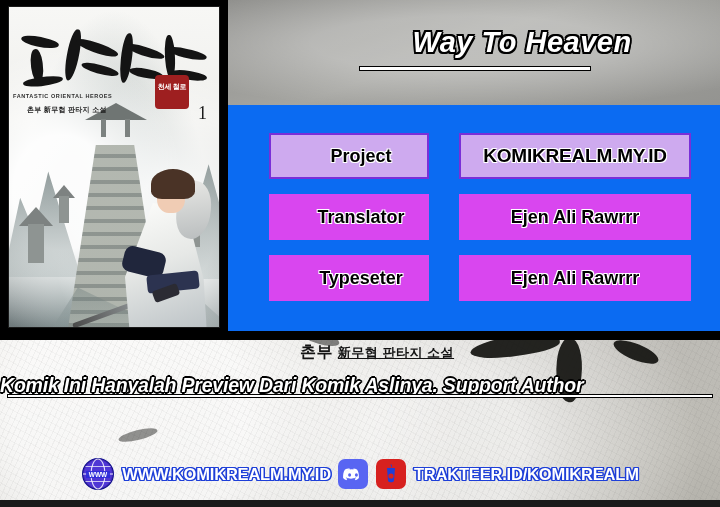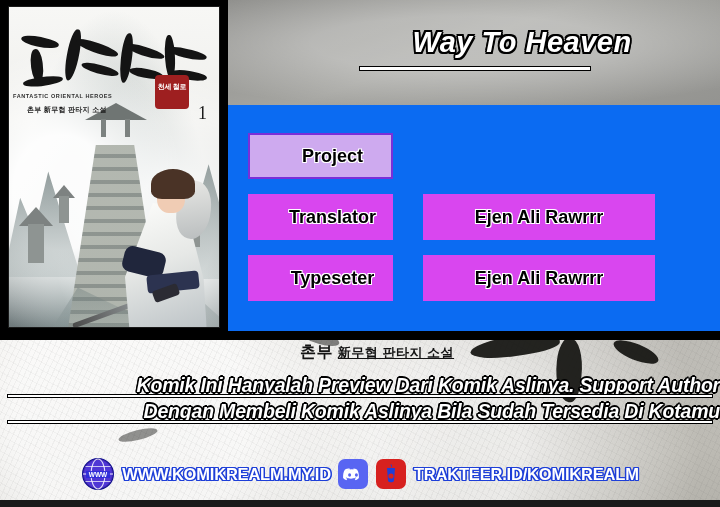--- a/index.html
+++ b/index.html
@@ -301,21 +301,21 @@
     justify-content: center;
     height: 46px;
     box-sizing: border-box;
     font-weight: bold;
     font-size: 18px;
     color: #000;
     text-shadow:
       -1px -1px 0 #fff, 1px -1px 0 #fff,
       -1px  1px 0 #fff, 1px  1px 0 #fff;
   }
-  .cell.label { margin-left: 20px; width: 145px; padding-left: 24px; }
+  .cell.label { margin-left: 41px; width: 160px; padding-left: 24px; }
   .cell.value { margin-left: 30px; width: 232px; }
   .cell.hl {
     background: #ceaaef;
     border: 2px solid #7a2fd8;
   }
   .cell.pl {
     background: #d946ef;
     border: 0;
   }
   .cell.value.hl { font-size: 19px; letter-spacing: -0.2px; }
@@ -333,21 +333,21 @@
     padding-left: 34px;
     box-sizing: border-box;
   }
   .kr-line .sm { font-size: 13px; text-decoration: underline; }
 
   
   .notice {
     position: absolute;
     left: 0; right: 0;
     top: 372px;
-    text-align: right;
+    text-align: left;
     font-size: 19.5px;
     font-weight: bold;
     color: #ffffff;
     font-style: italic;
     line-height: 26px;
     letter-spacing: -0.2px;
     text-shadow:
       -1.4px -1.4px 0 #000, 1.4px -1.4px 0 #000,
       -1.4px  1.4px 0 #000, 1.4px  1.4px 0 #000,
        0 -1.6px 0 #000, 0 1.6px 0 #000,
@@ -484,20 +484,21 @@
       <div class="cv-eng">FANTASTIC ORIENTAL HEROES</div>
       <div class="cv-sub">촌부 新무협 판타지 소설</div>
       <div class="cv-vol">1</div>
     </div>
   </div>
 
   <div class="credits">
 
     <div class="credit-row r0">
       <div class="cell label hl">Project</div>
+      <div class="cell value hl">KOMIKREALM.MY.ID</div>
     </div>
 
     <div class="credit-row r1">
       <div class="cell label pl">Translator</div>
       <div class="cell value pl">Ejen Ali Rawrrr</div>
     </div>
 
     <div class="credit-row r2">
       <div class="cell label pl">Typeseter</div>
       <div class="cell value pl">Ejen Ali Rawrrr</div>
@@ -505,21 +506,20 @@
 
   </div>
 
   <div class="kr-line">
     <span>촌부</span>
     <span class="sm">新무협 판타지 소설</span>
   </div>
 
   <div class="notice">
     <span class="ln">Komik Ini Hanyalah Preview Dari Komik Aslinya. Support Author</span>
-    <span class="ln">Dengan Membeli Komik Aslinya Bila Sudah Tersedia Di Kotamu</span>
   </div>
 
   <div class="footer">
 
     <div class="flink">
       <svg class="ic" width="34" height="34" viewBox="0 0 34 34">
         <circle cx="17" cy="17" r="15" fill="#2b2bd8" stroke="#0d0d8c" stroke-width="2"></circle>
         <ellipse cx="17" cy="17" rx="15" ry="15" fill="#6d3fd4" opacity=".55"></ellipse>
         <ellipse cx="17" cy="17" rx="7" ry="15" fill="none" stroke="#ffffff" stroke-width="1.1" opacity=".85"></ellipse>
         <line x1="2" y1="17" x2="32" y2="17" stroke="#ffffff" stroke-width="1.1" opacity=".85"></line>

